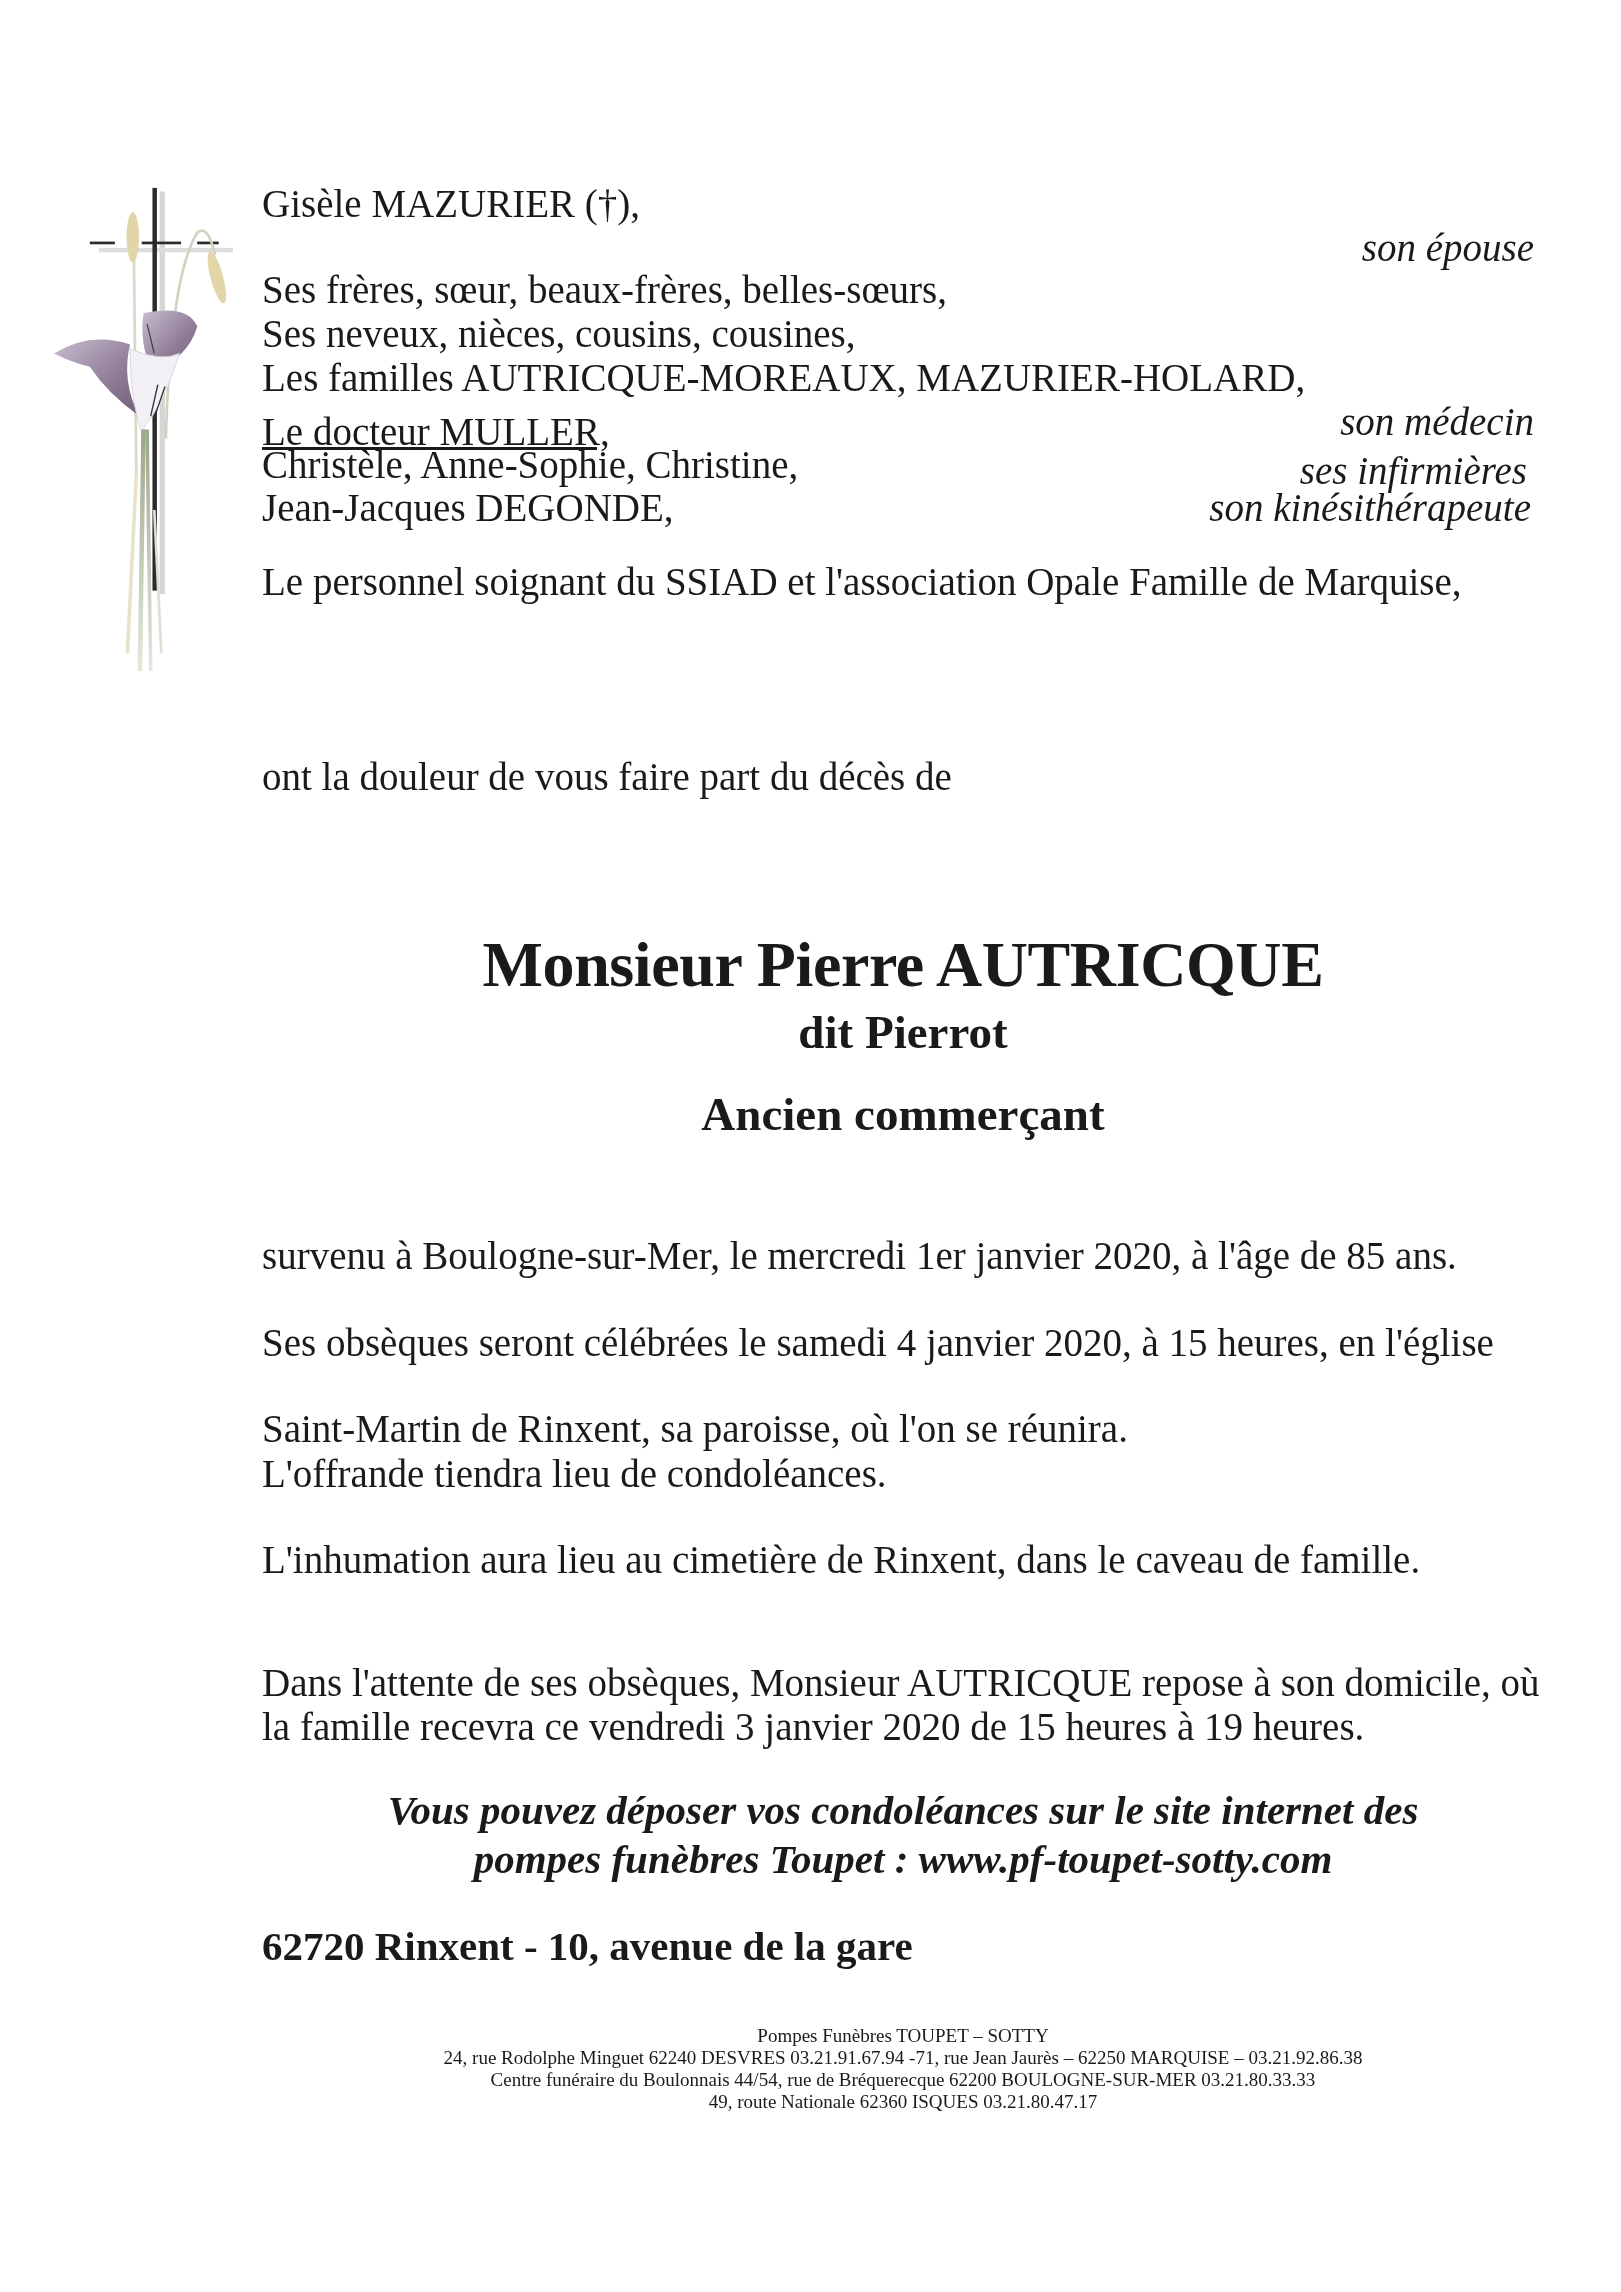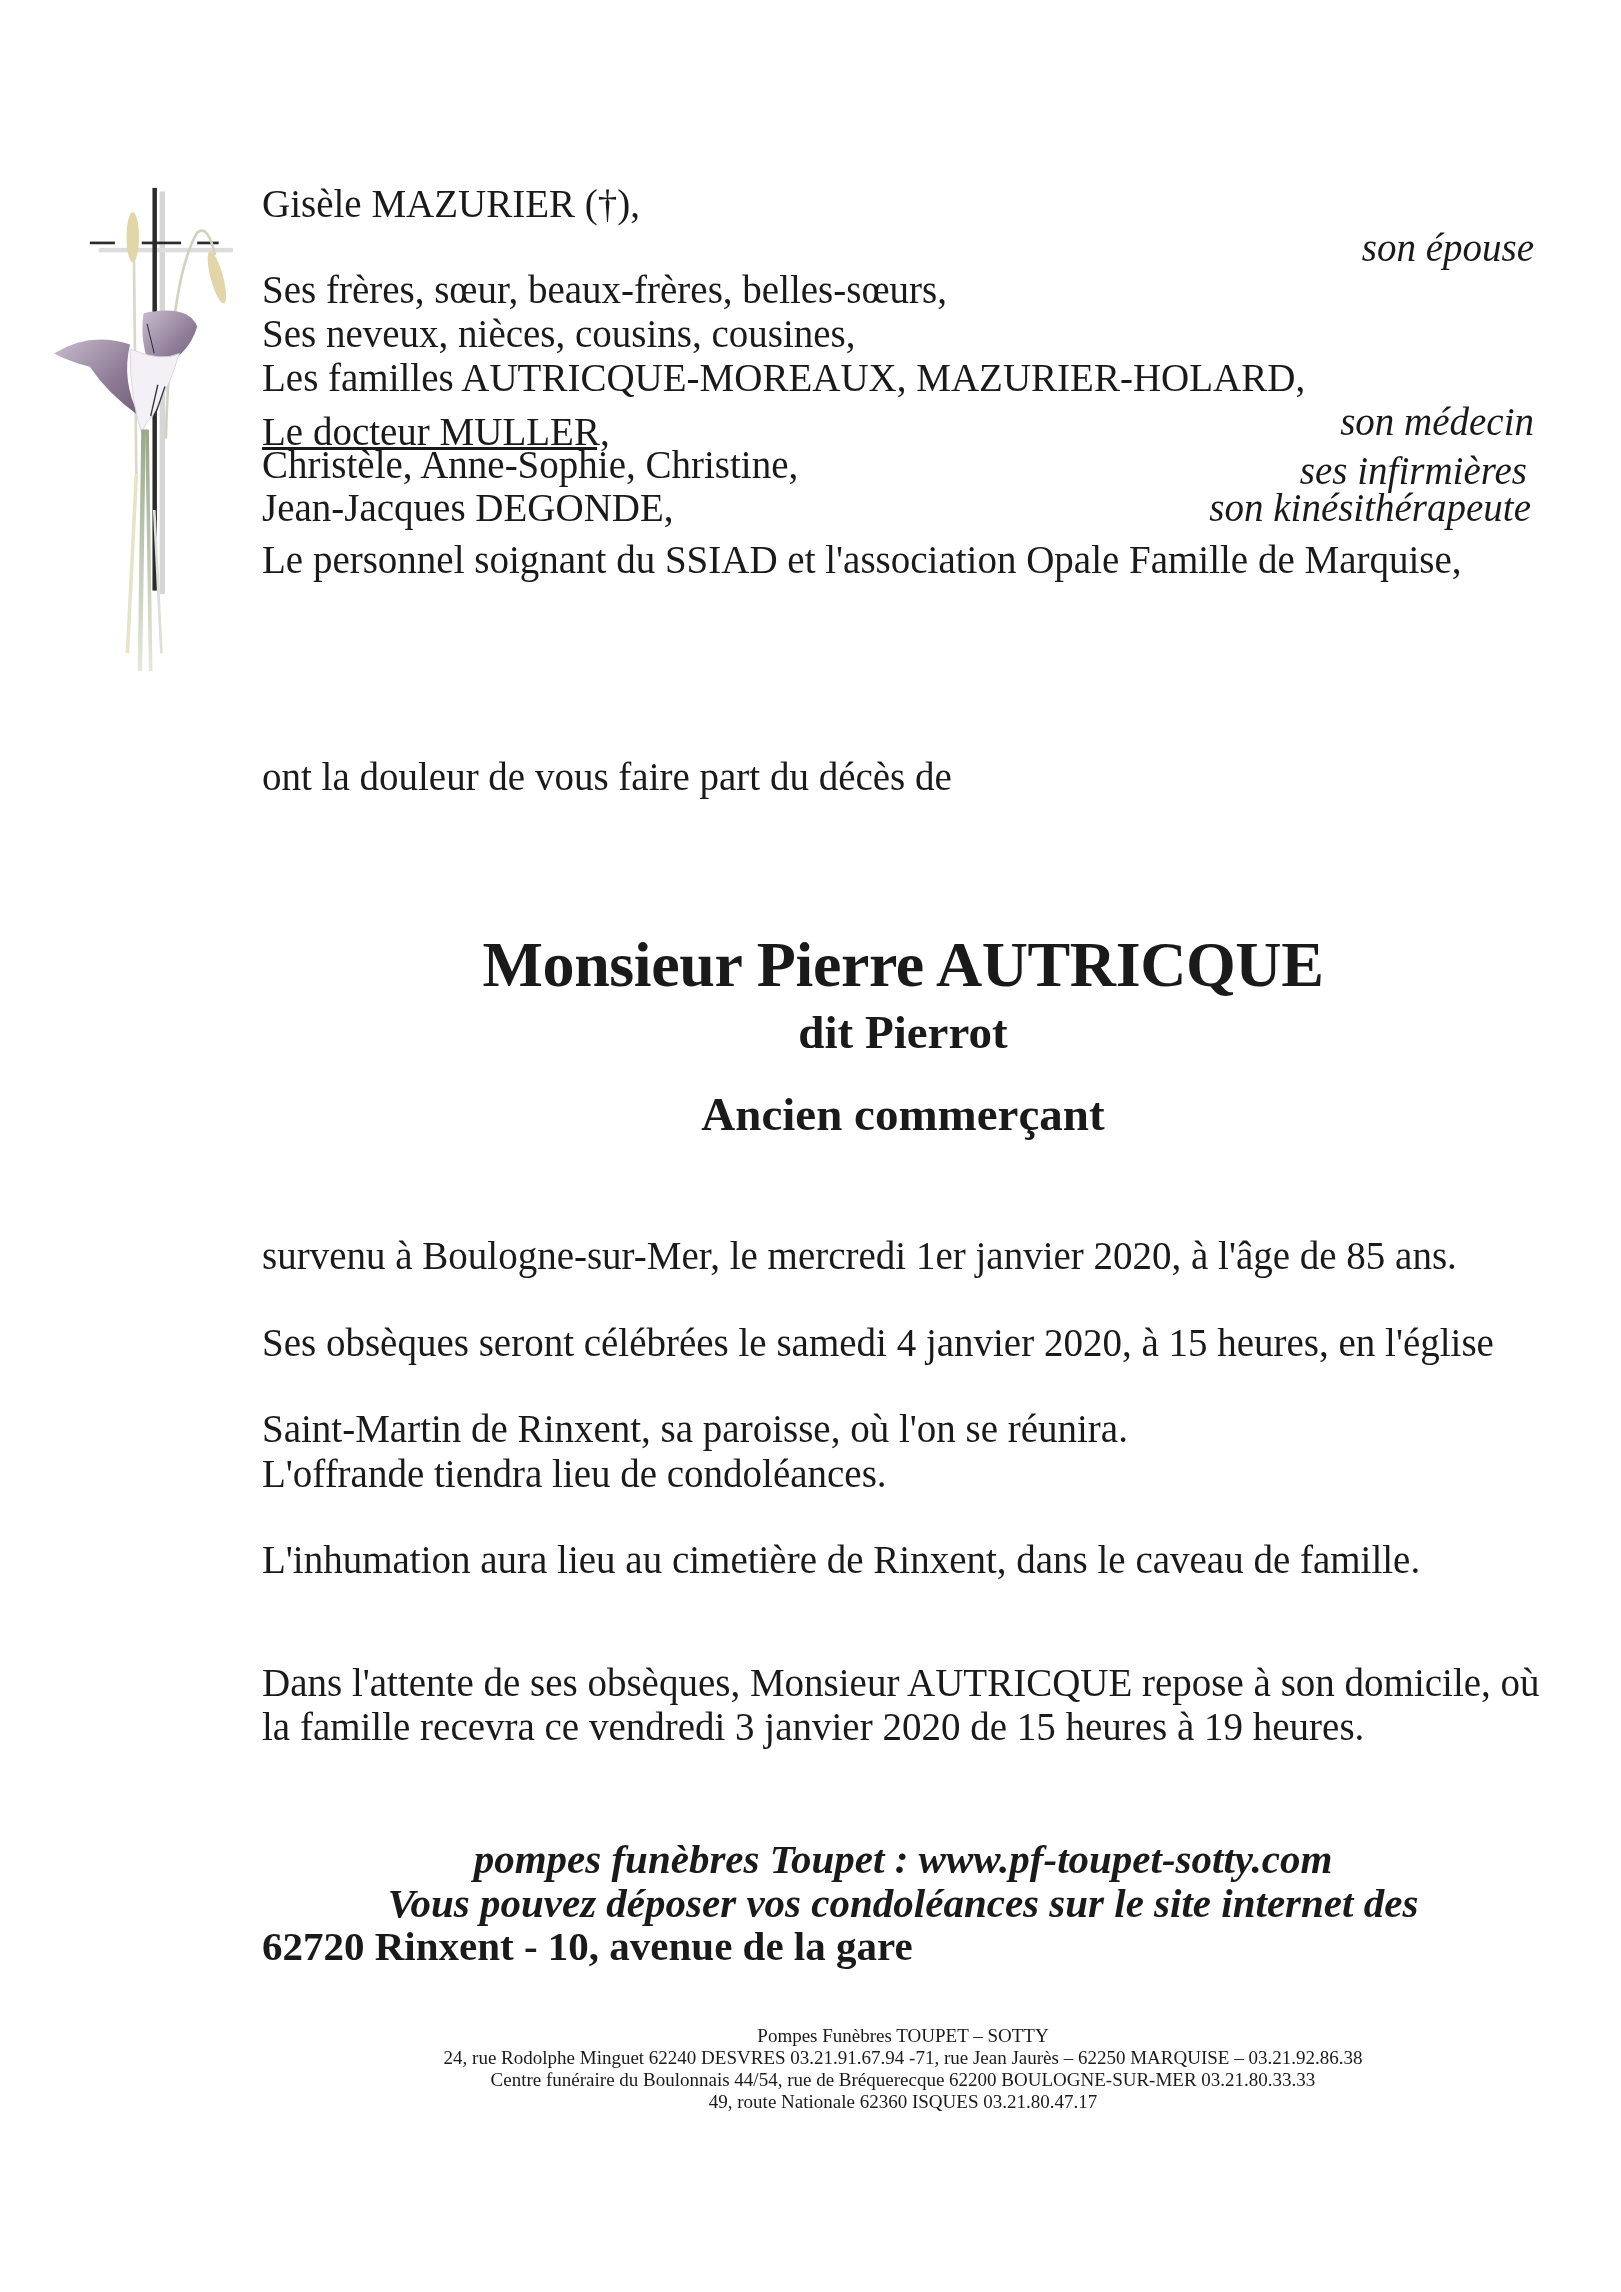--- a/index.html
+++ b/index.html
@@ -121,37 +121,37 @@
 
 <div class="line body-text" style="top:270px;">Ses frères, sœur, beaux-frères, belles-sœurs,</div>
 <div class="line body-text" style="top:314px;">Ses neveux, nièces, cousins, cousines,</div>
 <div class="line body-text" style="top:358px;">Les familles AUTRICQUE-MOREAUX, MAZURIER-HOLARD,</div>
 <div class="line body-text" style="top:412px;text-decoration:underline;">Le docteur MULLER,</div>
 <div class="line role" style="top:402px;">son médecin</div>
 <div class="line body-text" style="top:445px;">Christèle, Anne-Sophie, Christine,</div>
 <div class="line role" style="top:451px; right:94px;">ses infirmières</div>
 <div class="line body-text" style="top:488px;">Jean-Jacques DEGONDE,</div>
 <div class="line role" style="top:488px; right:90px;">son kinésithérapeute</div>
-<div class="line body-text" style="top:540px;">Le personnel soignant du SSIAD et l'association Opale Famille de Marquise,</div>
+<div class="line body-text" style="top:562px;">Le personnel soignant du SSIAD et l'association Opale Famille de Marquise,</div>
 
 <div class="line body-text" style="top:757px;">ont la douleur de vous faire part du décès de</div>
 
 <div class="line centered title" style="top:933px;">Monsieur Pierre AUTRICQUE</div>
 <div class="line centered subtitle" style="top:1009px;">dit Pierrot</div>
 <div class="line centered subtitle" style="top:1091px;">Ancien commerçant</div>
 
 <div class="line body-text" style="top:1236px;">survenu à Boulogne-sur-Mer, le mercredi 1er janvier 2020, à l'âge de 85 ans.</div>
 <div class="line body-text" style="top:1323px;">Ses obsèques seront célébrées le samedi 4 janvier 2020, à 15 heures, en l'église</div>
 <div class="line body-text" style="top:1409px;">Saint-Martin de Rinxent, sa paroisse, où l'on se réunira.</div>
 <div class="line body-text" style="top:1454px;">L'offrande tiendra lieu de condoléances.</div>
 <div class="line body-text" style="top:1540px;">L'inhumation aura lieu au cimetière de Rinxent, dans le caveau de famille.</div>
 <div class="line body-text" style="top:1663px;">Dans l'attente de ses obsèques, Monsieur AUTRICQUE repose à son domicile, où</div>
 <div class="line body-text" style="top:1707px;">la famille recevra ce vendredi 3 janvier 2020 de 15 heures à 19 heures.</div>
 
-<div class="line centered web-note" style="top:1883px;">Vous pouvez déposer vos condoléances sur le site internet des</div>
+<div class="line centered web-note" style="top:1790px;">Vous pouvez déposer vos condoléances sur le site internet des</div>
 <div class="line centered web-note" style="top:1839px;">pompes funèbres Toupet : www.pf-toupet-sotty.com</div>
 
 <div class="line address" style="top:1926px;">62720 Rinxent - 10, avenue de la gare</div>
 
 <div class="line footer" style="top:2026px;">Pompes Funèbres TOUPET – SOTTY</div>
 <div class="line footer" style="top:2048px;">24, rue Rodolphe Minguet  62240 DESVRES  03.21.91.67.94 -71, rue Jean Jaurès – 62250 MARQUISE – 03.21.92.86.38</div>
 <div class="line footer" style="top:2070px;">Centre funéraire du Boulonnais 44/54, rue de Bréquerecque 62200 BOULOGNE-SUR-MER 03.21.80.33.33</div>
 <div class="line footer" style="top:2092px;">49, route Nationale 62360 ISQUES 03.21.80.47.17</div>
 
 

